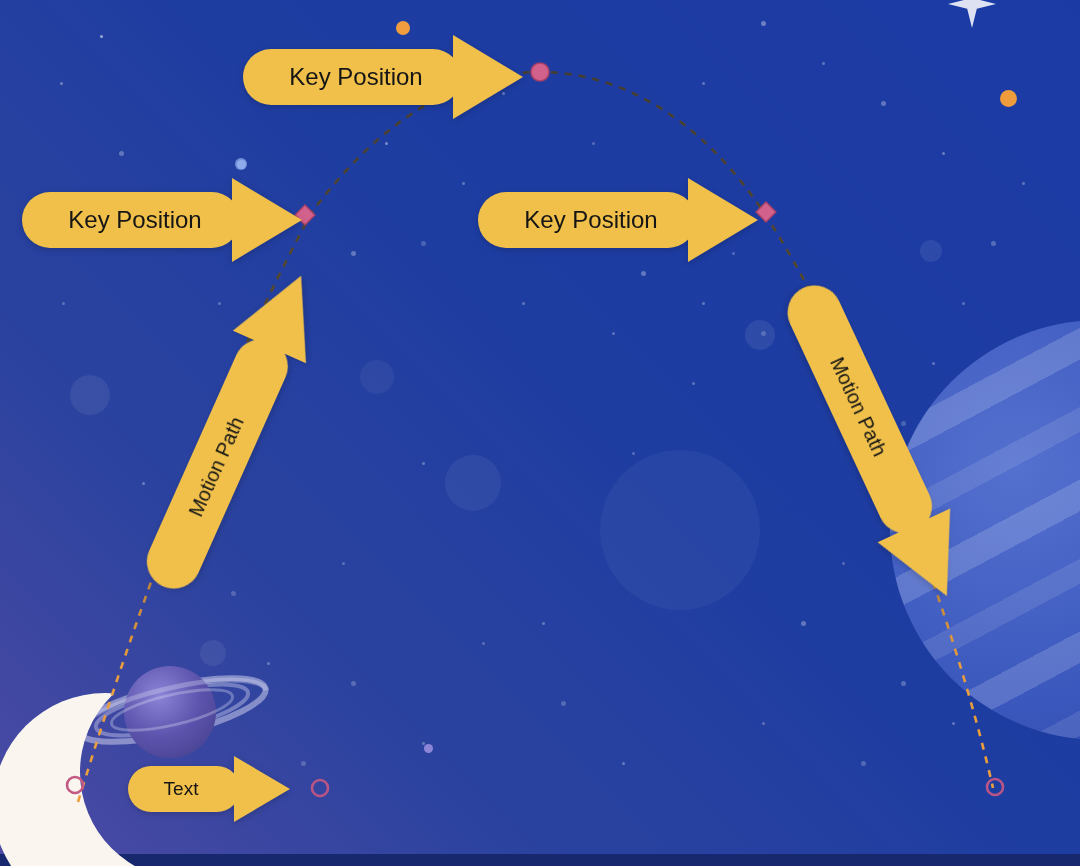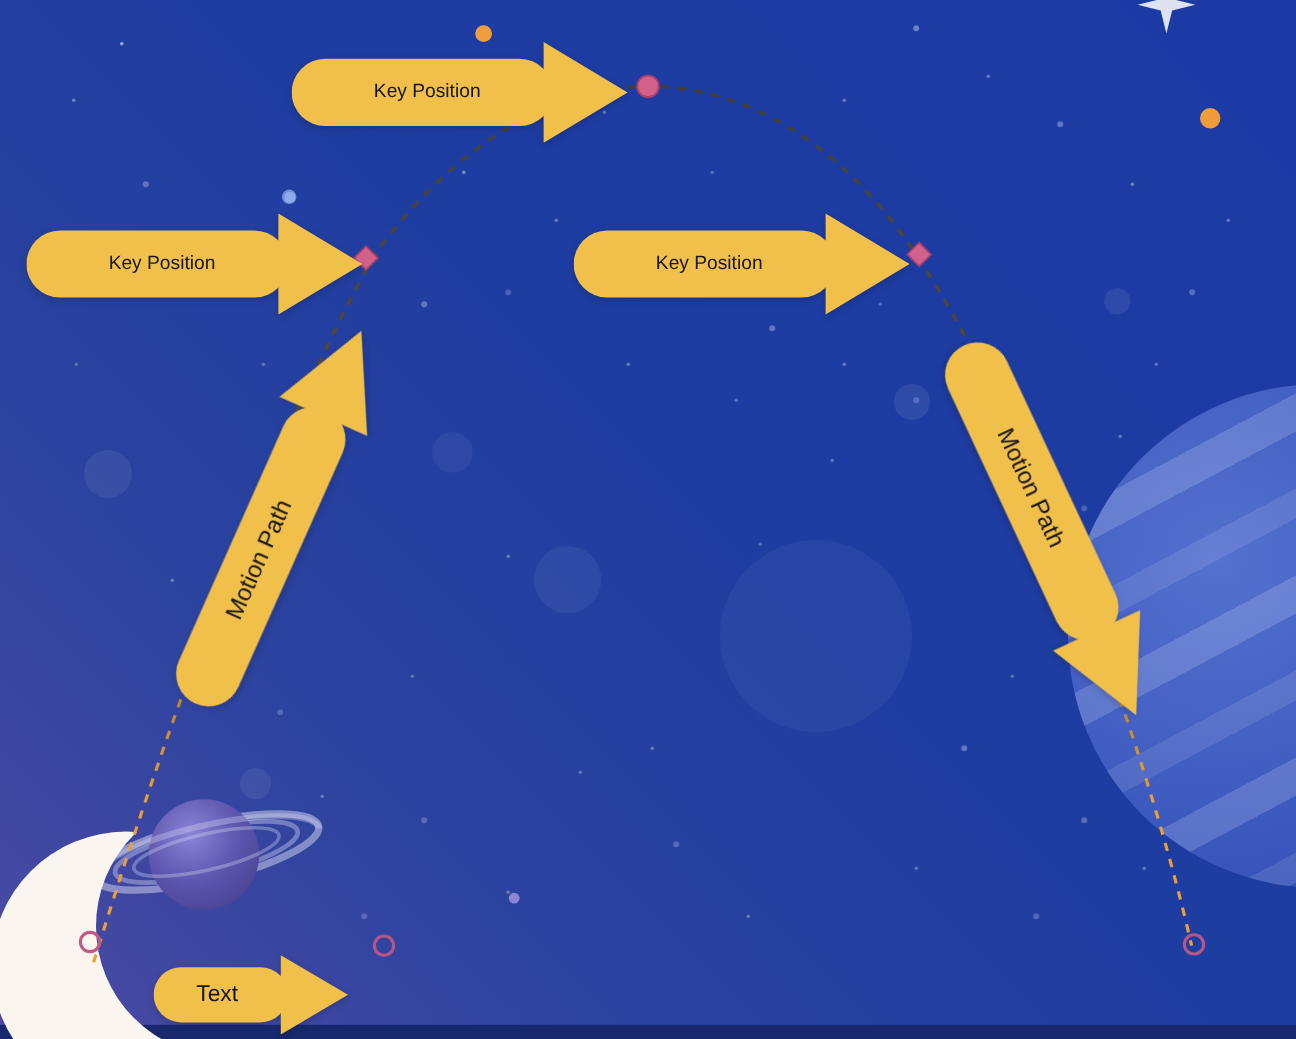--- a/index.html
+++ b/index.html
@@ -65,31 +65,31 @@
   
   .bottom-bar{position:absolute;left:0;bottom:0;width:1080px;height:12px;background:#18286e;}
   
   .layer{position:absolute;left:0;top:0;}
   
   .callout{position:absolute;filter:drop-shadow(0 2px 3px rgba(0,0,0,.18));}
   .callout svg{display:block;}
   .callout .lbl{position:absolute;top:0;bottom:0;left:0;display:flex;align-items:center;justify-content:center;
     color:#151515;white-space:nowrap;}
   .kp{width:280px;height:84px;}
-  .kp .lbl{right:54px;font-size:16px;}
+  .kp .lbl{right:54px;font-size:24px;}
   .mp{width:340px;height:80px;}
   .mp .lbl{right:78px;font-size:20px;}
   .txt{width:162px;height:66px;}
   .txt .lbl{right:56px;font-size:19px;}
   .c-kp-top{left:243px;top:35px;}
   .c-kp-left{left:22px;top:178px;}
   .c-kp-right{left:478px;top:178px;}
   .c-mp-left{left:62px;top:391px;transform:rotate(-66deg);}
   .c-mp-right{left:705px;top:402px;transform:rotate(65deg);}
-  .c-text{left:128px;top:796px;}
+  .c-text{left:128px;top:756px;}
 </style>
 </head>
 <body>
 
 <div id="canvas">
 
   <div class="stars"></div>
   <div class="blob b1"></div>
   <div class="blob b2"></div>
   <div class="blob b3"></div>

